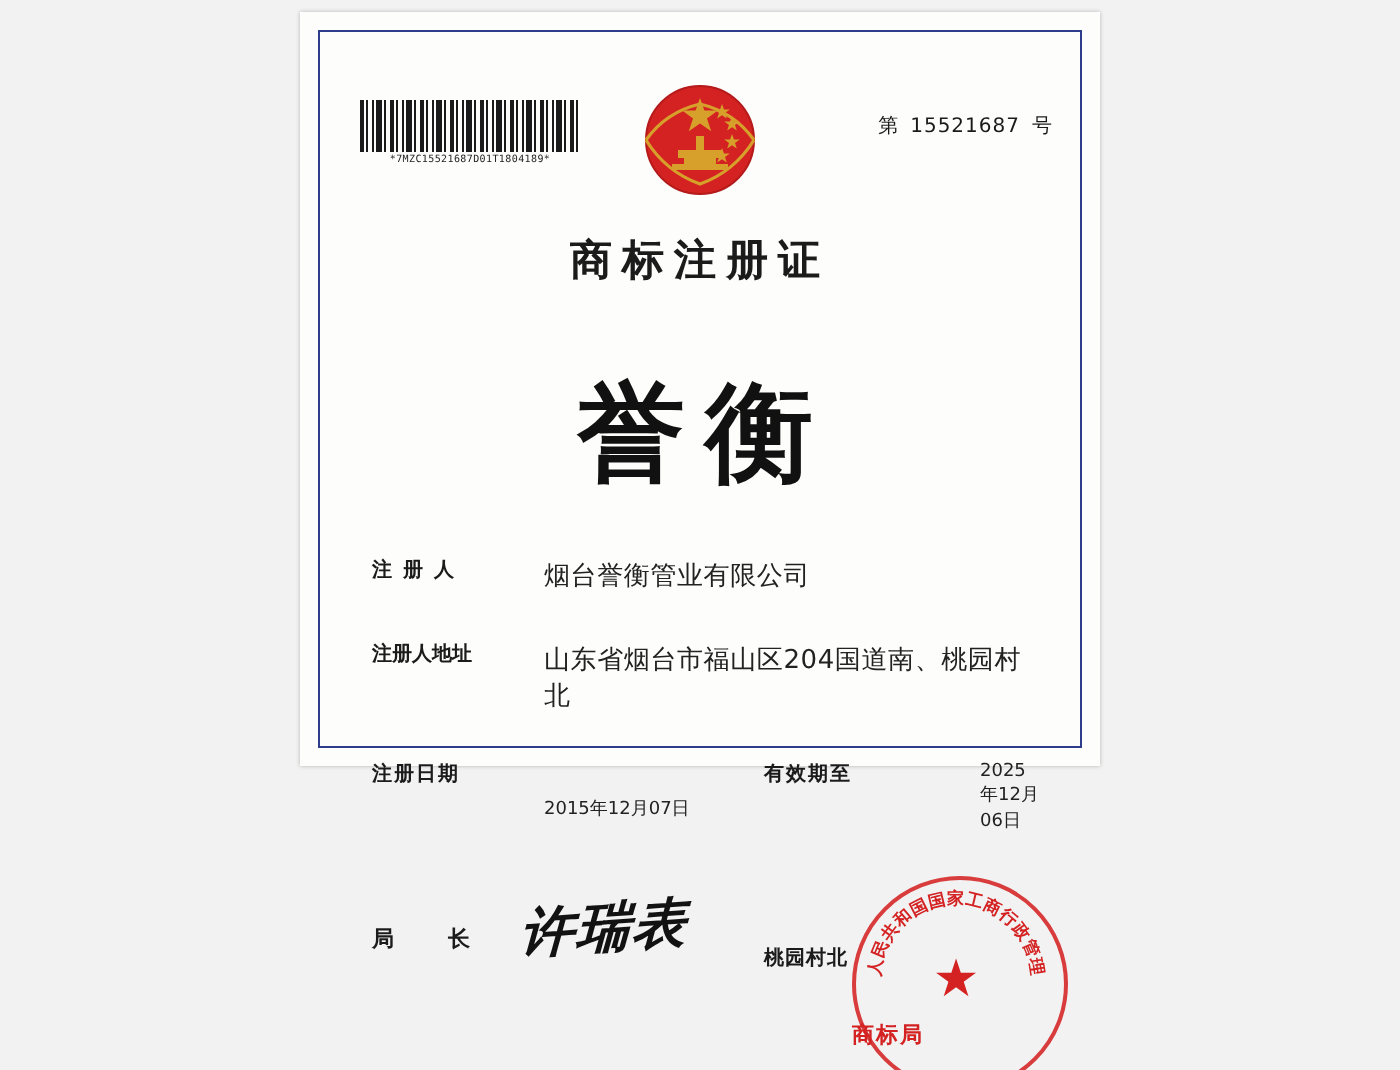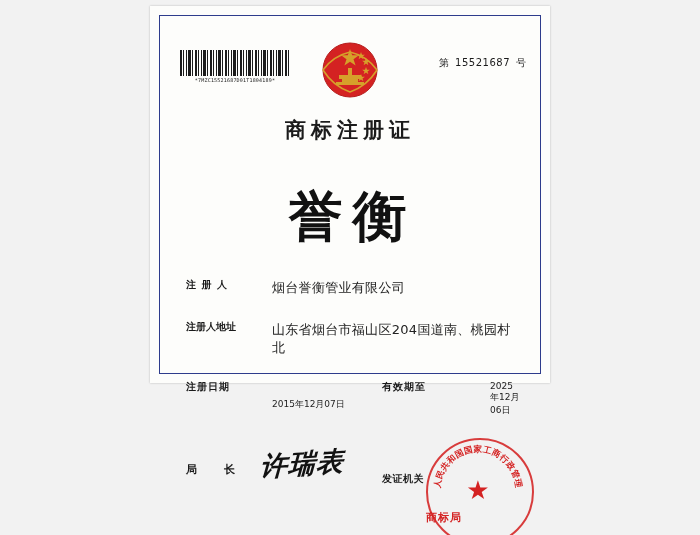--- a/index.html
+++ b/index.html
@@ -355,21 +355,21 @@
           <div class="date-left-label">注册日期</div>
           <div class="date-left-value">2015年12月07日</div>
           <div class="date-right-label">有效期至</div>
           <div class="date-right-value">2025年12月06日</div>
         </div>
       </div>
 
       <div class="sign-row">
         <div class="sign-label">局　长</div>
         <div class="signature">许瑞表</div>
-        <div class="issuer-label">发证机关</div>
+        <div class="issuer-label">桃园村北</div>
 
         <div class="seal">
           <div class="seal-ring"></div>
           <svg class="seal-arc" viewBox="0 0 104 104" aria-hidden="true">
             <defs>
               <path id="arcpath" d="M 14,52 A 38,38 0 1 1 90,52" fill="none"></path>
             </defs>
             <text>
               <textPath href="#arcpath" startOffset="50%" text-anchor="middle">中华人民共和国国家工商行政管理总局</textPath>
             </text>

